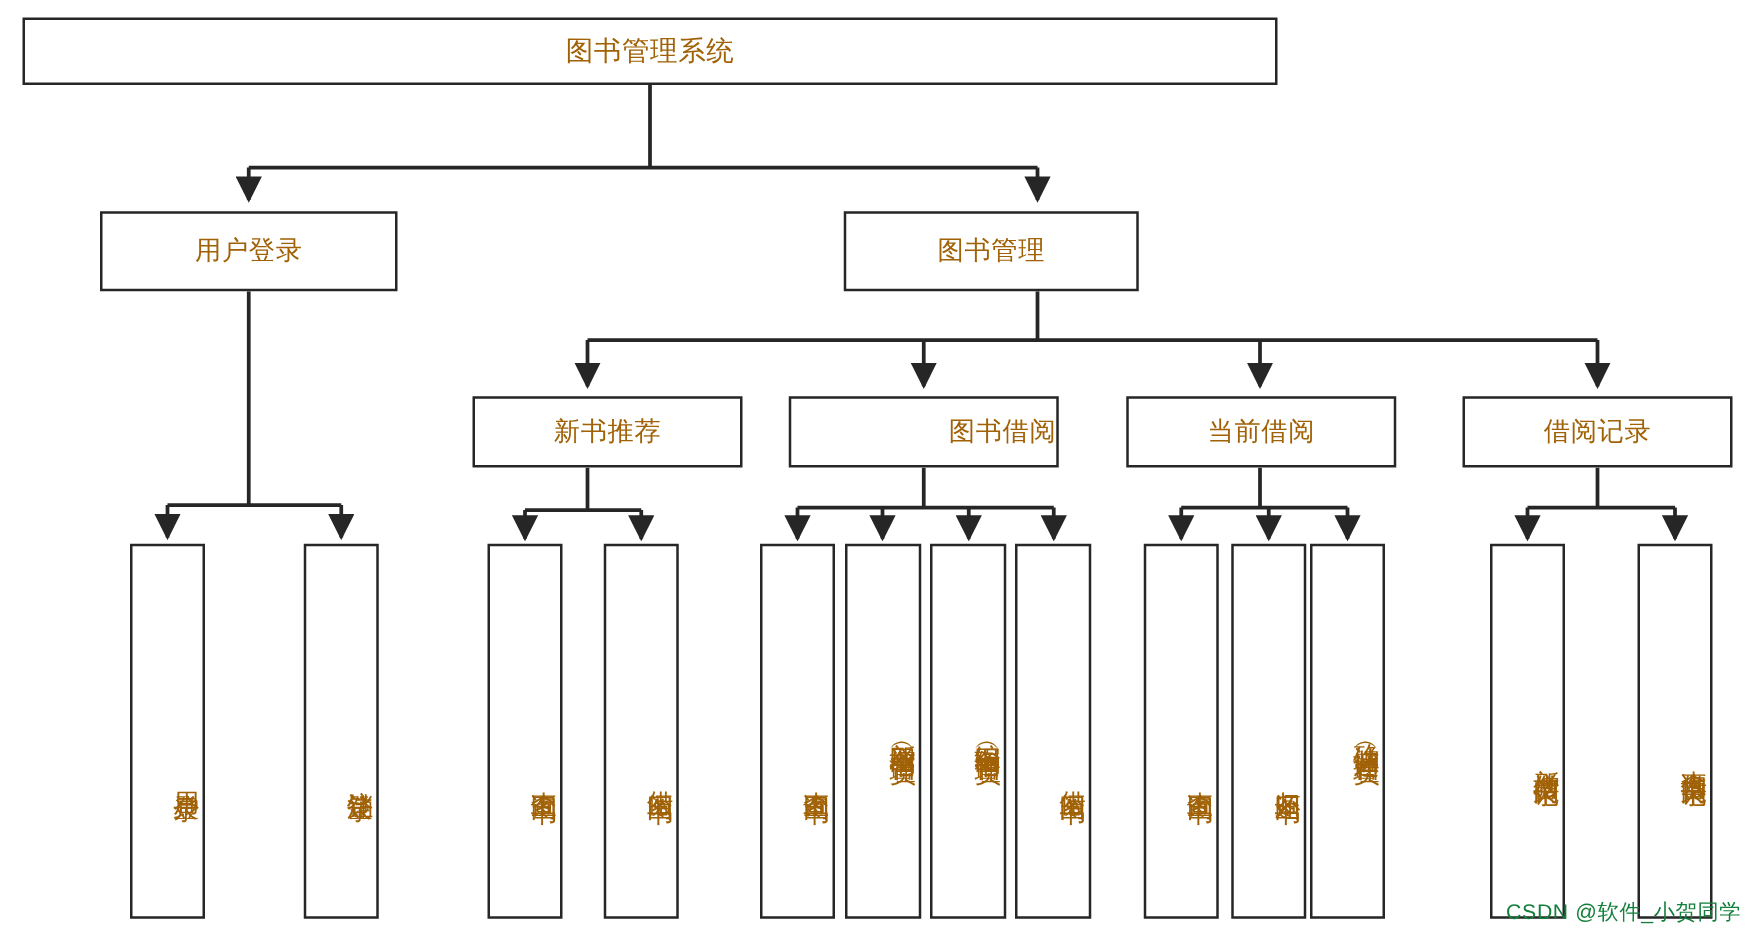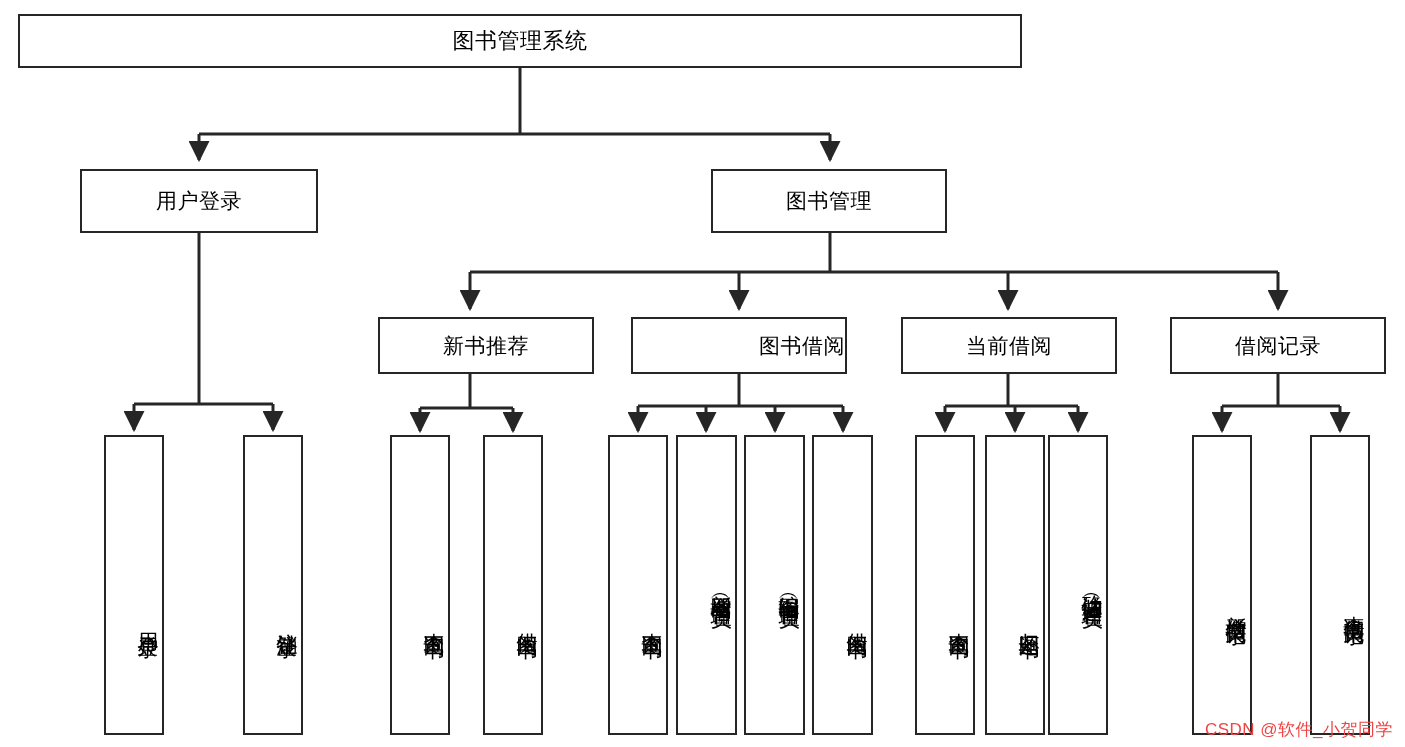--- a/index.html
+++ b/index.html
@@ -18,21 +18,21 @@
     overflow: hidden;
   }
   .node {
     position: absolute;
     box-sizing: border-box;
     border: 2px solid #262626;
     background: #ffffff;
     display: flex;
     align-items: center;
     justify-content: center;
-    color: #000000;
+    color: #a16207;
   }
   .node.horiz {
     font-size: 21px;
     letter-spacing: 0.5px;
     line-height: 1.2;
   }
   .node.root {
     font-size: 22px;
   }
   .node.vert {
@@ -59,21 +59,21 @@
     top: 0;
     width: 1405px;
     height: 747px;
     pointer-events: none;
   }
   .watermark {
     position: absolute;
     right: 12px;
     bottom: 6px;
     font-size: 17px;
-    color: #ef4444;
+    color: #15803d;
     letter-spacing: 0.5px;
     white-space: nowrap;
   }
 </style>
 </head>
 <body>
 
 <div id="canvas">
 
   <svg class="links" viewBox="0 0 1405 747">
@@ -126,21 +126,21 @@
     </g>
   </svg>
 
   <div class="node horiz root" style="left:18px; top:14px; width:1004px; height:54px;">
     <span>图书管理系统</span>
   </div>
 
   <div class="node horiz" style="left:80px; top:169px; width:238px; height:64px;">
     <span>用户登录</span>
   </div>
-  <div class="node horiz" style="left:711px; top:169px; width:236px; height:64px;">
+  <div class="node horiz" style="left:675px; top:169px; width:236px; height:64px;">
     <span>图书管理</span>
   </div>
 
   <div class="node horiz" style="left:362px; top:317px; width:216px; height:57px;margin-left:16px;">
     <span>新书推荐</span>
   </div>
   <div class="node horiz" style="left:631px; top:317px; width:216px; height:57px;justify-content:flex-end;">
     <span>图书借阅</span>
   </div>
   <div class="node horiz" style="left:901px; top:317px; width:216px; height:57px;">

